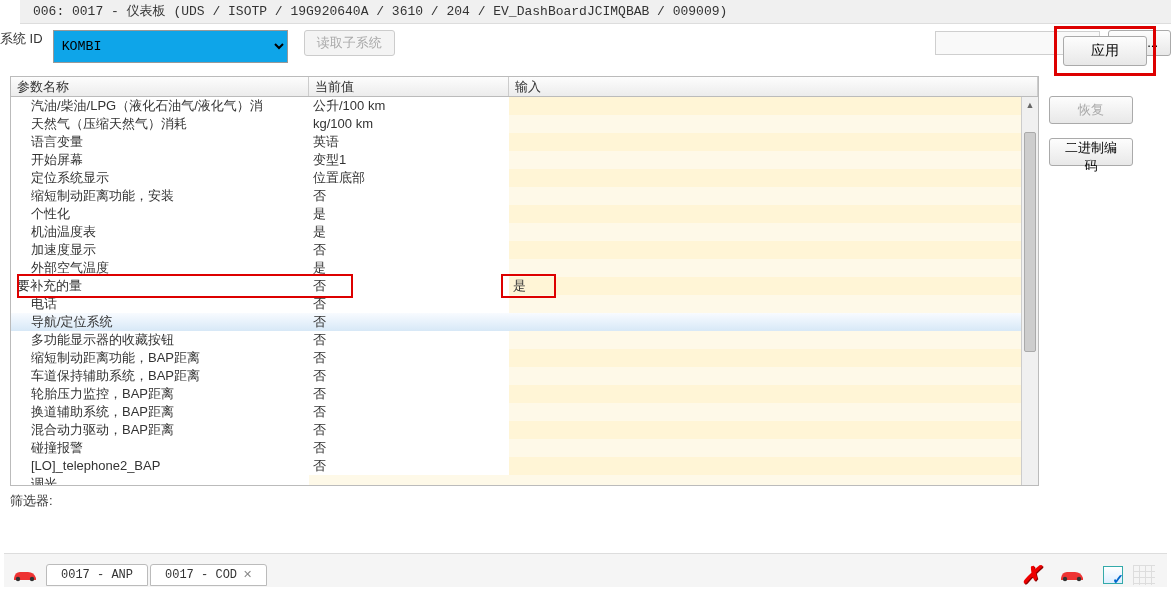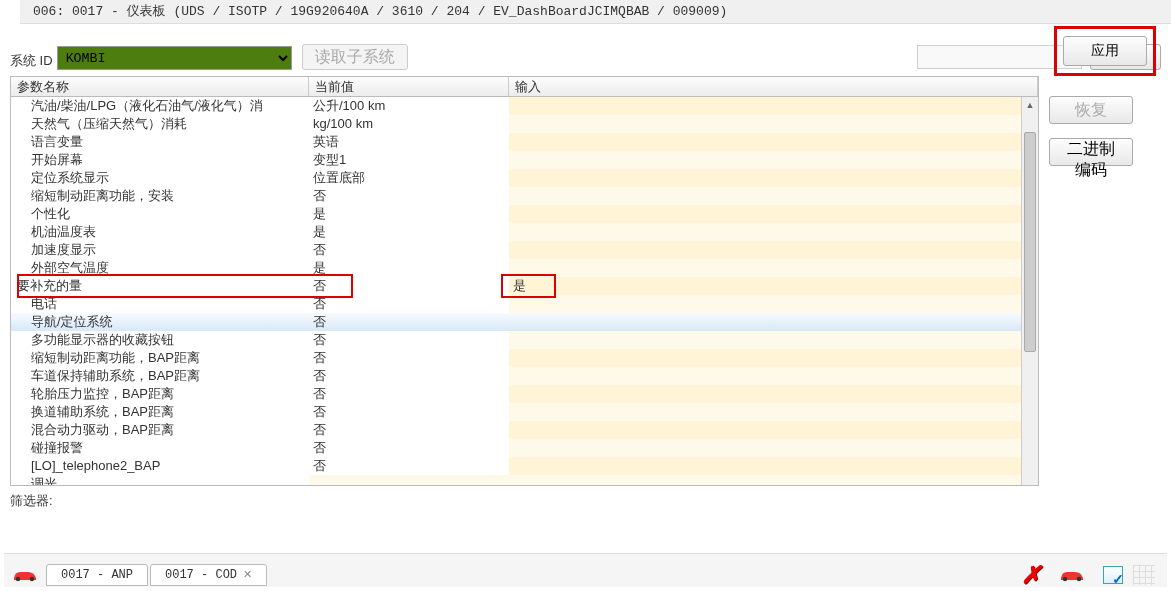--- a/index.html
+++ b/index.html
@@ -21,44 +21,45 @@
       padding: 4px 13px;
       font-family: "Courier New", monospace;
       font-size: 13px;
       border-bottom: 1px solid #ddd;
       height: 24px;
       line-height: 16px;
       margin-left: 20px;
     }
     .toolbar {
       display: flex;
-      align-items: flex-end;
-      padding: 6px 10px;
+      align-items: flex-start;
+      padding: 6px 0;
+      gap: 6px;
       height: 52px;
       position: relative;
     }
     .toolbar-label {
       margin-right: 4px;
     }
     .system-id-select {
       width: 235px;
-      height: 24px;
+      height: 33px;
       font-family: "Courier New", monospace;
       border: 1px solid #999;
       padding: 0 4px;
-      background: #4d7c0f;
+      background: #0ea5e9;
     }
     .btn {
       background: linear-gradient(#fdfdfd, #e8e8e8);
       border: 1px solid #aaa;
       border-radius: 3px;
       height: 26px;
       padding: 0 12px;
       cursor: pointer;
-      font-size: 16px;
+      font-size: 13px;
     }
     .btn:disabled {
       color: #aaa;
       cursor: default;
     }
     .btn-read-sub {
       margin-left: 10px;
       color: #aaa;
       border-color: #ccc;
       background: #f4f4f4;

